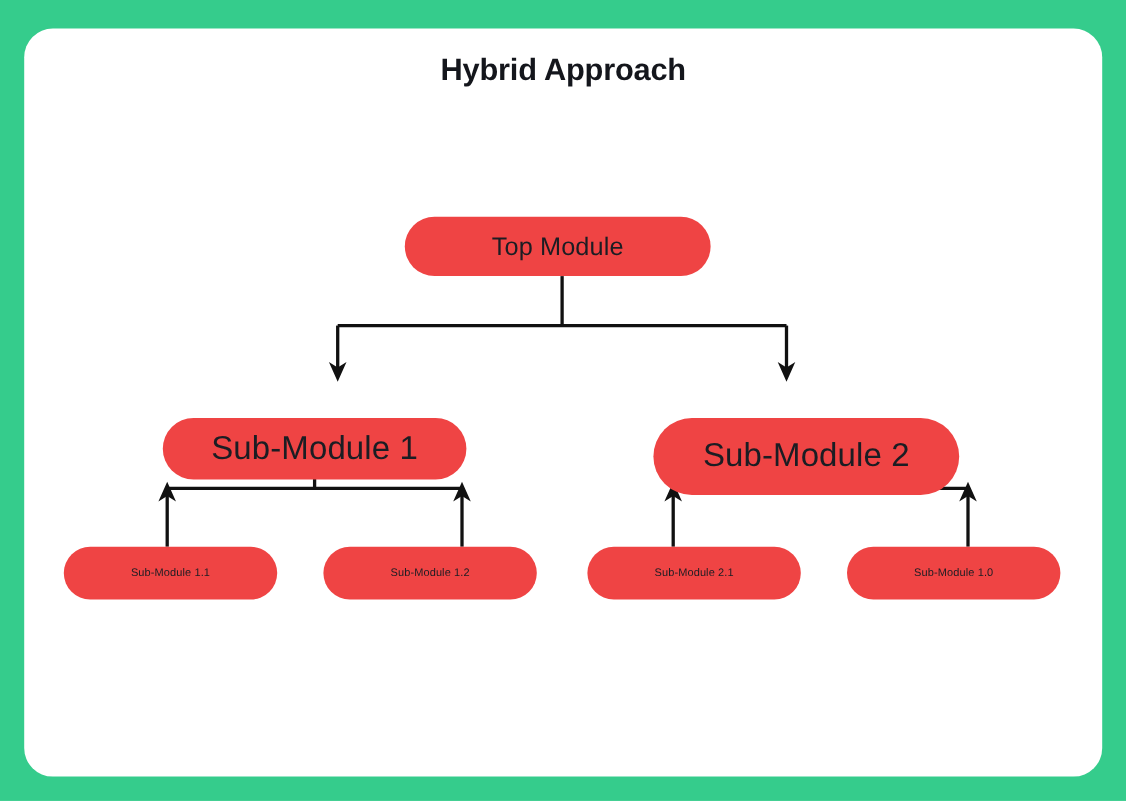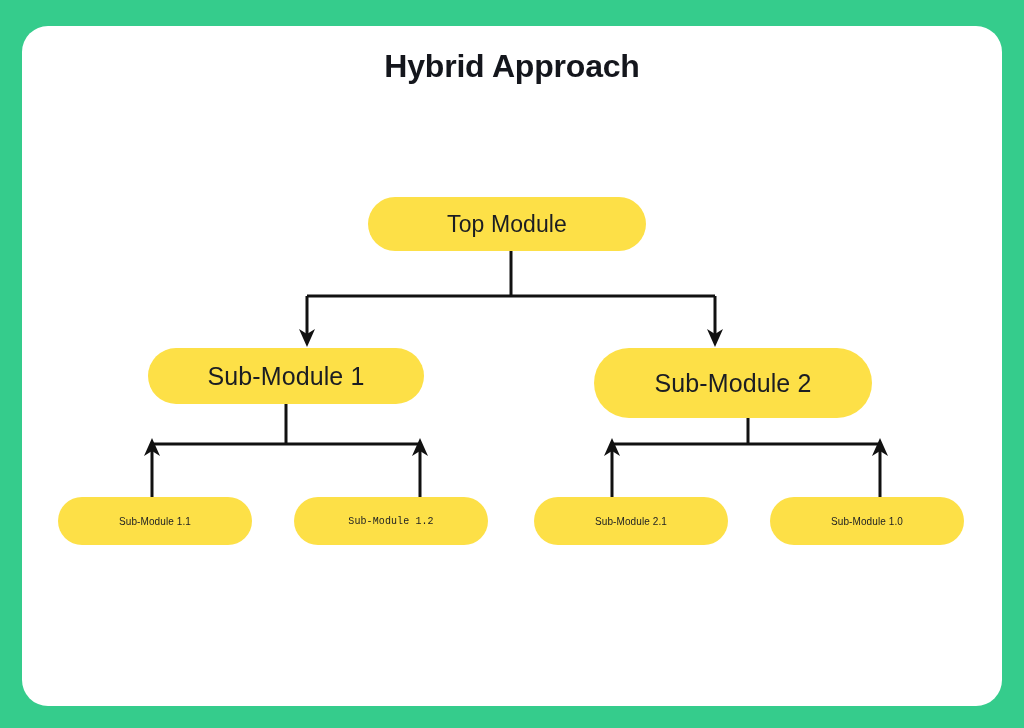--- a/index.html
+++ b/index.html
@@ -37,21 +37,21 @@
     border-radius: 26px;
   }
 
   
   #title {
     position: absolute;
     left: 0;
     top: 48px;
     width: 1024px;
     text-align: center;
-    font-size: 32px;
+    font-size: 28px;
     font-weight: bold;
     letter-spacing: -0.2px;
     color: #14161c;
   }
 
   
   #wires {
     position: absolute;
     left: 0;
     top: 0;
@@ -60,47 +60,48 @@
     pointer-events: none;
   }
 
   
   .node {
     position: absolute;
     display: flex;
     align-items: center;
     justify-content: center;
     text-align: left;
-    background: #fde047;
+    background: #ef4444;
     color: #1b1d23;
     border-radius: 999px;
     white-space: nowrap;
   }
 
   .node.level-0 {
     font-size: 23px;
     letter-spacing: 0.1px;
   }
 
   .node.level-1 {
-    font-size: 25px;
+    font-size: 30px;
     letter-spacing: 0.1px;
+    margin-top: 32px;
   }
 
   .node.level-2 {
     font-size: 10px;
     letter-spacing: 0.1px;
   }
 
   
   #node-top        { left: 368px; top: 197px; width: 278px; height: 54px; }
   #node-sub1       { left: 148px; top: 348px; width: 276px; height: 56px; }
   #node-sub2       { left: 594px; top: 348px; width: 278px; height: 70px; }
   #node-sub1-1     { left:  58px; top: 497px; width: 194px; height: 48px; }
-  #node-sub1-2     { left: 294px; top: 497px; width: 194px; height: 48px; font-family: Liberation Mono, monospace; }
+  #node-sub1-2     { left: 294px; top: 497px; width: 194px; height: 48px; }
   #node-sub2-1     { left: 534px; top: 497px; width: 194px; height: 48px; }
   #node-sub2-2     { left: 770px; top: 497px; width: 194px; height: 48px; }
 </style>
 </head>
 <body>
 
 <div id="canvas">
 
   <div id="card"></div>
 

